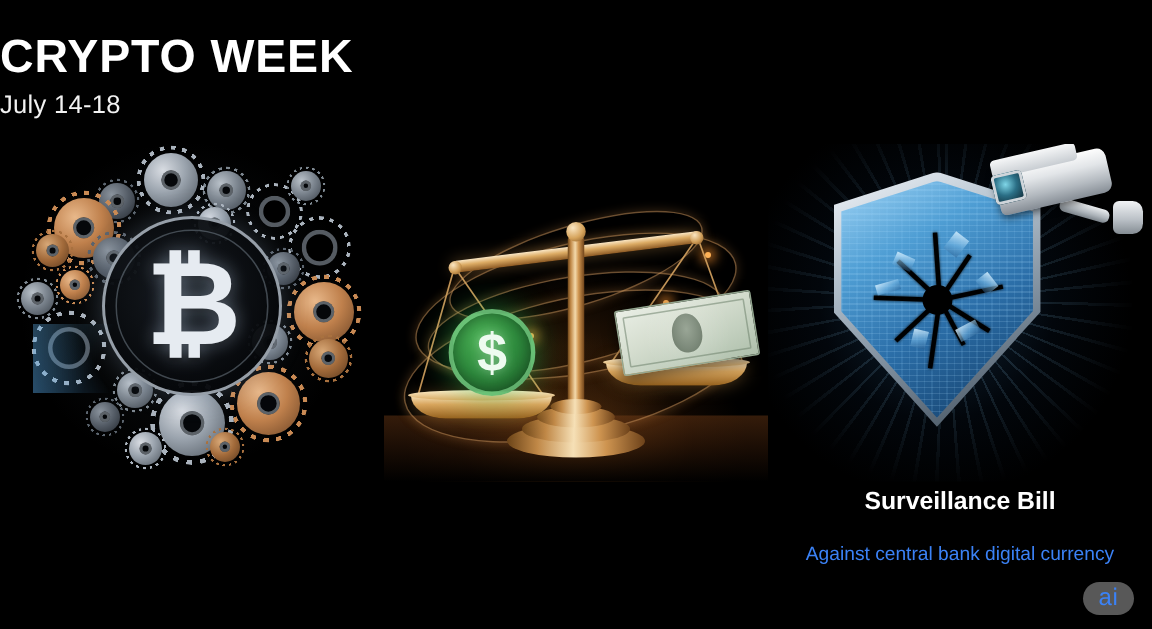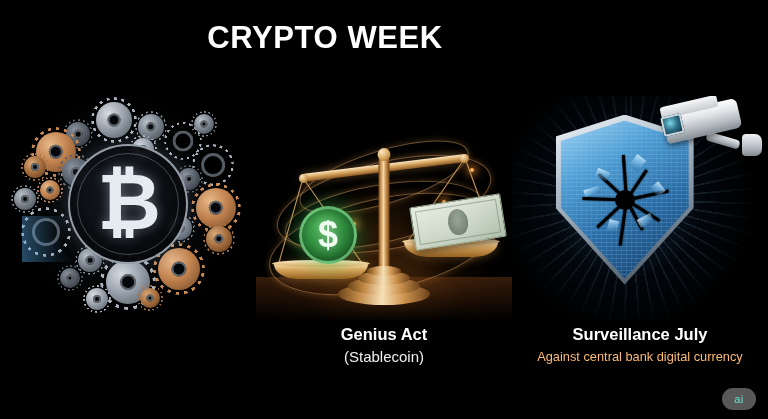--- a/index.html
+++ b/index.html
@@ -16,21 +16,20 @@
     position: relative;
     color: #ffffff;
   }
 
   
   .header {
     position: absolute;
     top: 0; left: 0;
     width: 650px;
     padding-top: 22px;
-    text-align: center;
     z-index: 12;
   }
   .main-title {
     font-size: 31px;
     font-weight: bold;
     letter-spacing: 0.6px;
     line-height: 1.05;
     color: #ffffff;
   }
   .main-subtitle {
@@ -76,22 +75,22 @@
     color: #ffffff;
   }
   .cap-sub {
     font-size: 15px;
     font-weight: normal;
     margin-top: 3px;
     color: #f0f0f0;
   }
   .cap-sub.small {
     font-size: 12.8px;
-    margin-top: 4px;
-    color: #fdba74;
+    margin-top: 16px;
+    color: #3b82f6;
   }
 
   
   .gear-stage {
     position: absolute;
     inset: 0;
     background:
       radial-gradient(circle at 48% 48%, rgba(90,110,130,0.16) 0%, rgba(0,0,0,0) 62%),
       #000;
   }
@@ -457,31 +456,32 @@
   
   .watermark {
     position: absolute;
     right: 12px; bottom: 9px;
     width: 34px; height: 22px;
     border-radius: 11px;
     background: rgba(160,160,160,0.55);
     display: flex;
     align-items: center;
     justify-content: center;
-    font-size: 11px;
-    color: #5eead4;
+    font-size: 16px;
+    color: #3b82f6;
     letter-spacing: 0.5px;
     z-index: 20;
   }
 </style>
 </head>
 <body>
 
 <div class="header">
   <div class="main-title">CRYPTO WEEK</div>
+  <div class="main-subtitle">July 14-18</div>
 </div>
 
 <div class="cards">
 
   <div class="card">
     <div class="art gear-stage">
 
       <div class="gear silver" style="left:96px;  top:6px;   width:36px; height:36px;"></div>
       <div class="gear steel" style="left:138px; top:18px;  width:26px; height:26px;"></div>
       <div class="gear silver ring" style="left:168px; top:30px; width:30px; height:30px;"></div>
@@ -566,24 +566,20 @@
 
       <div class="coin">
         <span class="coin-glyph">$</span>
       </div>
 
       <div class="bill">
         <div class="bill-face"></div>
       </div>
     </div>
 
-    <div class="caption">
-      <div class="cap-title">Genius Act</div>
-      <div class="cap-sub">(Stablecoin)</div>
-    </div>
   </div>
 
   <div class="card">
     <div class="art shield-stage">
       <div class="burst"></div>
 
       <div class="shield-rim"></div>
       <div class="shield"></div>
 
       <div class="shard" style="left:84px;  top:74px;  width:13px; height:9px;  transform:rotate(24deg);"></div>
@@ -609,20 +605,20 @@
       <div class="camera">
         <div class="cam-arm"></div>
         <div class="cam-mount"></div>
         <div class="cam-body"></div>
         <div class="cam-hood"></div>
         <div class="cam-lens"></div>
       </div>
     </div>
 
     <div class="caption">
-      <div class="cap-title">Surveillance July</div>
+      <div class="cap-title">Surveillance Bill</div>
       <div class="cap-sub small">Against central bank digital currency</div>
     </div>
   </div>
 
 </div>
 
 <div class="watermark">ai</div>
 
 </body></html>

